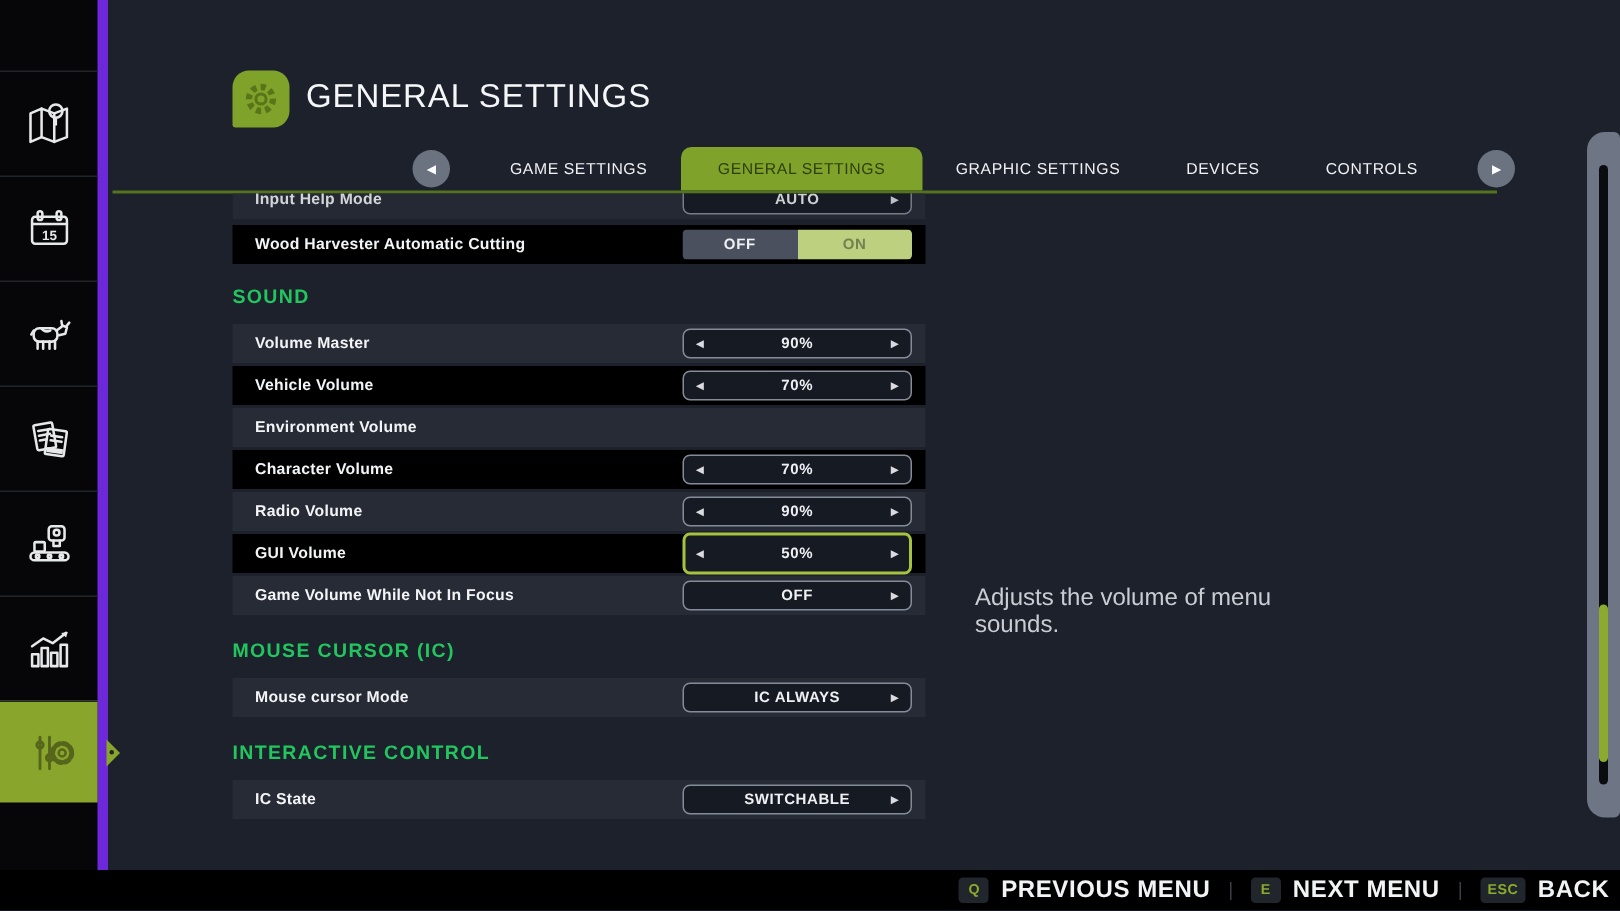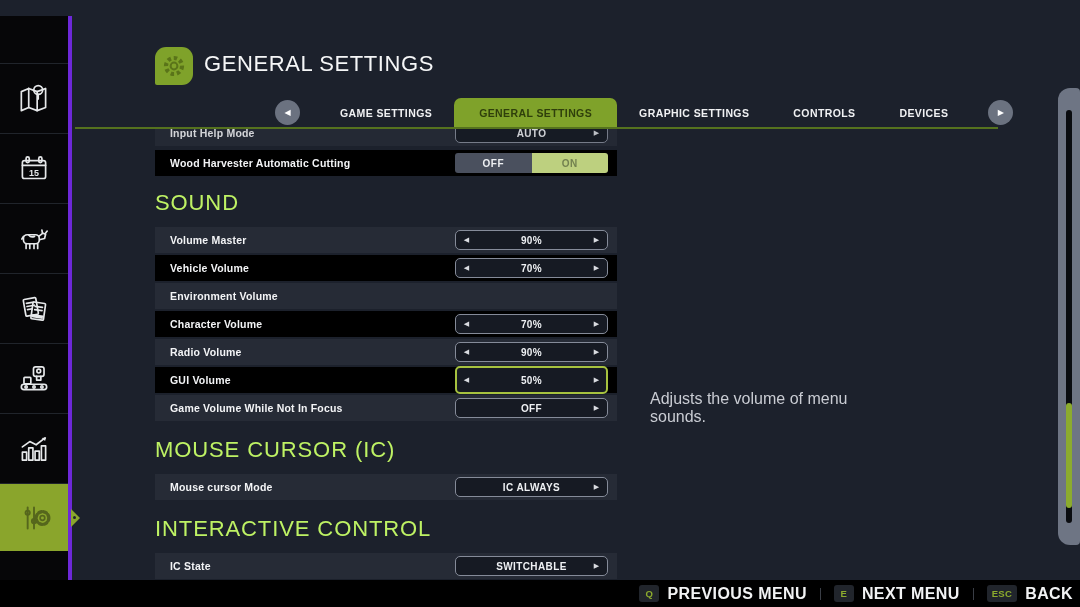--- a/index.html
+++ b/index.html
@@ -3,22 +3,22 @@
 <meta charset="utf-8">
 <style>
   * { box-sizing: border-box; }
   html,body { margin:0; padding:0; }
   body {
     width:1080px; height:607px; position:relative; overflow:hidden;
     background:#1c212c;
     font-family:"Liberation Sans", sans-serif;
   }
   
-  .sidebar { position:absolute; left:0; top:16px; width:72px; height:580px;
-    background:#060608; border-right:4px solid #6d28d9; }
+  .sidebar { position:absolute; left:0; top:0; width:72px; height:580px;
+    background:#060608; border-right:7px solid #6d28d9; }
   .side-spacer { height:47px; }
   .side-cell { height:70px; border-top:1px solid #20242b;
     display:flex; align-items:center; justify-content:center; cursor:pointer; }
   .side-cell svg { width:38px; height:38px; }
   .side-cell.selected { background:#8aa52c; height:68px; position:relative; }
   .side-notch { position:absolute; left:71px; top:50%; margin-top:-9px;
     width:0; height:0; border-top:9px solid transparent; border-bottom:9px solid transparent;
     border-left:9px solid #8aa52c; }
   .side-notch-dot { position:absolute; left:73px; top:50%; margin-top:-2px;
     width:3px; height:3px; border-radius:50%; background:#20242b; }
@@ -30,21 +30,21 @@
   .page-title { position:absolute; left:132px; top:51px; font-size:22px; font-weight:500;
     color:#f5f6f7; letter-spacing:0.6px; white-space:nowrap; }
   
   .tabbar { position:absolute; left:0; top:98px; height:29px; display:flex; align-items:center; }
   .circle-btn { width:25px; height:25px; border-radius:50%; background:#6b7280;
     color:#fff; display:flex; align-items:center; justify-content:center;
     font-size:8px; cursor:pointer; flex:0 0 auto; }
   .circle-btn.left { margin-left:203px; margin-right:18px; }
   .circle-btn.right { margin-left:18px; }
   .tab { height:29px; display:flex; align-items:center; padding:0 22px;
-    color:#f0f1f3; font-size:10.5px; font-weight:bold; letter-spacing:0.4px;
+    color:#f0f1f3; font-size:10.5px; font-weight:normal; letter-spacing:0.4px;
     cursor:pointer; white-space:nowrap; }
   .tab.active { background:#7fa22a; color:#2f3f0b; border-radius:7px 7px 0 0; padding:0 25px; }
   .tab-underline { position:absolute; left:3px; top:127px; width:923px; height:2px; background:#55721e; }
   
   .panel { position:absolute; left:83px; top:129px; width:462px; }
   .row { height:26px; background:#262b36; display:flex; align-items:center;
     justify-content:space-between; padding:0 9px 0 15px; margin-bottom:2px; }
   .row.alt { background:#000000; }
   .row-label { font-size:10.5px; font-weight:bold; color:#f3f4f6; letter-spacing:0.2px; }
   .clip-top { height:19px; overflow:hidden; margin-bottom:2px; }
@@ -54,21 +54,21 @@
   .control.focused { border:2px solid #a6c23f; padding:12px 5px; }
   .ctl-arrow { width:9px; font-size:7px; color:#d9dbe0; text-align:center; cursor:pointer; }
   .ctl-arrow.hidden { visibility:hidden; }
   .ctl-value { flex:1; text-align:center; font-size:10px; font-weight:bold;
     color:#eef0f3; letter-spacing:0.4px; }
   .toggle { width:153px; height:20px; display:flex; border-radius:3px; overflow:hidden; }
   .toggle-seg { flex:1; display:flex; align-items:center; justify-content:center;
     font-size:10px; font-weight:bold; letter-spacing:0.5px; cursor:pointer; }
   .toggle-seg.off { background:#4a505e; color:#eef0f3; }
   .toggle-seg.on { background:#bdd07f; color:#72814f; }
-  .section-title { font-size:22px; font-weight:400; color:#bef264; letter-spacing:0.9px;
+  .section-title { font-size:13px; font-weight:700; color:#22c55e; letter-spacing:0.9px;
     margin:14px 0 11px 0; }
   .section-title.m2 { margin-top:16px; }
   
   .tooltip { position:absolute; left:578px; top:366px; font-size:16px; color:#c9ccd3;margin-top:24px; }
   
   .scrollbar { position:absolute; right:0; top:88px; width:22px; height:457px;
     background:#6e7584; border-radius:12px 4px 4px 12px; }
   .scroll-slot { position:absolute; left:8px; top:22px; width:6px; height:413px;
     background:#0a0c10; border-radius:3px; }
   .scroll-thumb { position:absolute; left:8px; top:315px; width:6px; height:105px;
@@ -177,22 +177,22 @@
   </div>
   <div class="page-title">GENERAL SETTINGS</div>
 
   <div class="tabbar">
     <div class="circle-btn left">
       <span>◀</span>
     </div>
     <div class="tab">GAME SETTINGS</div>
     <div class="tab active">GENERAL SETTINGS</div>
     <div class="tab">GRAPHIC SETTINGS</div>
+    <div class="tab">DEVICES</div>
     <div class="tab">CONTROLS</div>
-    <div class="tab">DEVICES</div>
     <div class="circle-btn right">
       <span>▶</span>
     </div>
   </div>
   <div class="tab-underline"></div>
 
   <div class="panel">
 
     <div class="clip-top">
       <div class="row">

